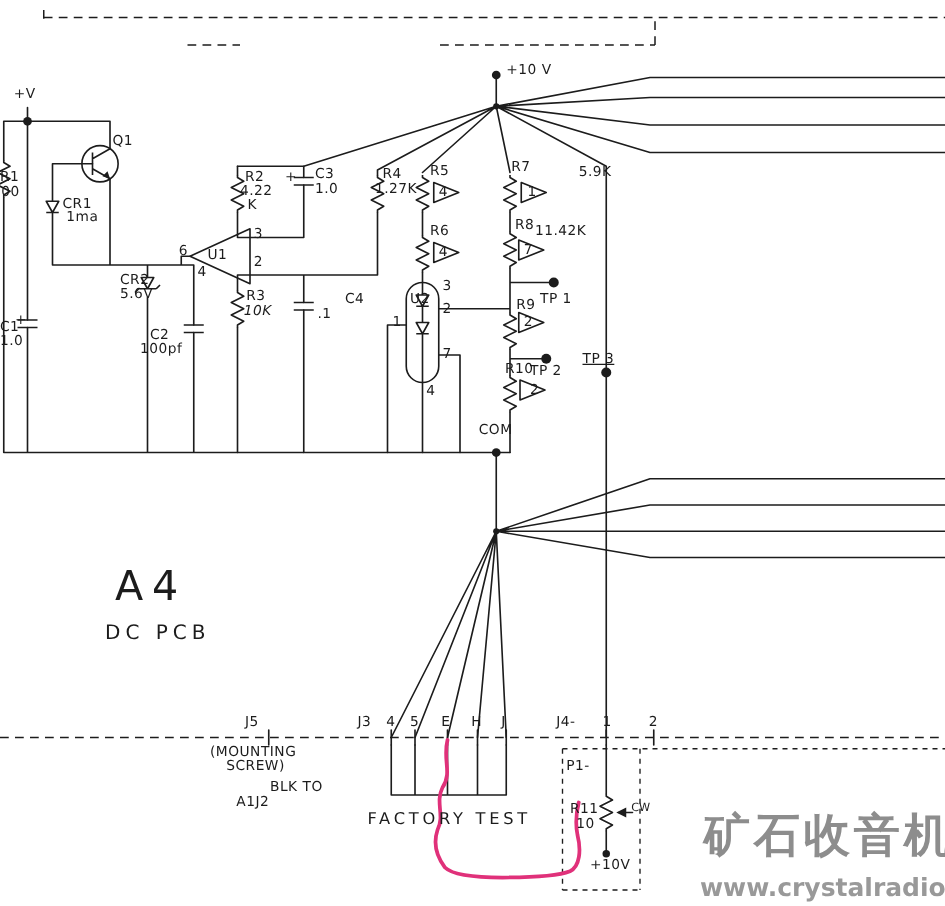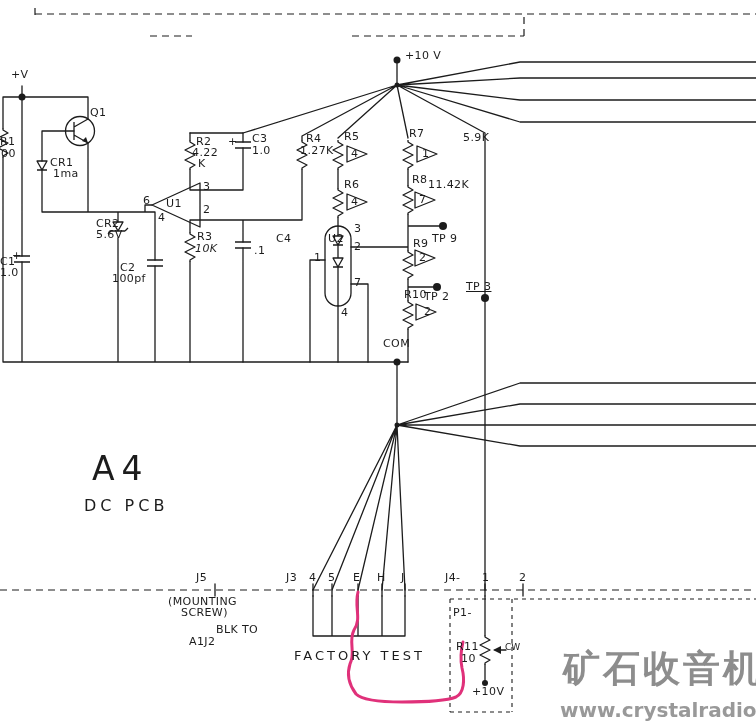--- a/index.html
+++ b/index.html
@@ -135,21 +135,21 @@
       <span class="lbl t" style="left: 344px; top: 131px;">R5</span>
       <span class="lbl pin" style="left: 351px; top: 148px;">4</span>
       <span class="lbl t" style="left: 344px; top: 179px;">R6</span>
       <span class="lbl pin" style="left: 351px; top: 196px;">4</span>
       <span class="lbl t" style="left: 409px; top: 128px;">R7</span>
       <span class="lbl t" style="left: 425px; top: 132px; margin-left: 38px;">5.9K</span>
       <span class="lbl pin" style="left: 422px; top: 148px;">1</span>
       <span class="lbl t" style="left: 412px; top: 174px;">R8</span>
       <span class="lbl t" style="left: 428px; top: 179px;">11.42K</span>
       <span class="lbl pin" style="left: 419px; top: 194px;">7</span>
-      <span class="lbl t" style="left: 432px; top: 233px;">TP 9</span>
+      <span class="lbl t" style="left: 432px; top: 233px;">TP 1</span>
       <span class="lbl t" style="left: 413px; top: 238px;">R9</span>
       <span class="lbl pin" style="left: 419px; top: 252px;">2</span>
       <span class="lbl t" style="left: 424px; top: 291px;">TP 2</span>
       <span class="lbl t" style="left: 466px; top: 281px; text-decoration: underline;">TP 3</span>
       <span class="lbl t" style="left: 404px; top: 289px;">R10</span>
       <span class="lbl pin" style="left: 424px; top: 306px;">2</span>
       <span class="lbl t" style="left: 166px; top: 198px;">U1</span>
       <span class="lbl pin" style="left: 203px; top: 181px;">3</span>
       <span class="lbl pin" style="left: 203px; top: 204px;">2</span>
       <span class="lbl pin" style="left: 143px; top: 195px;">6</span>

